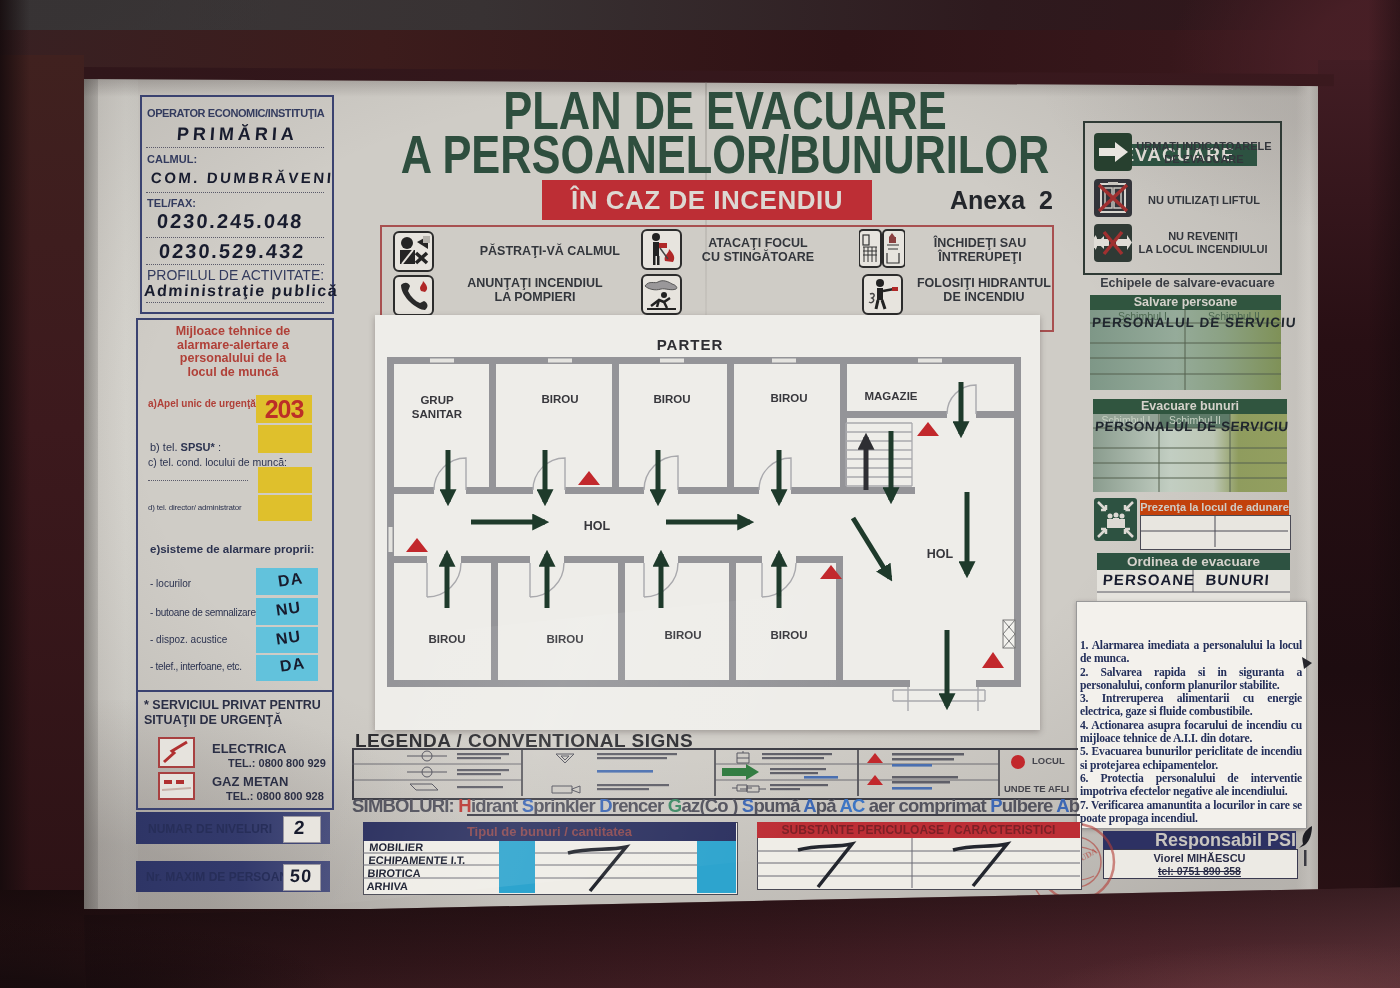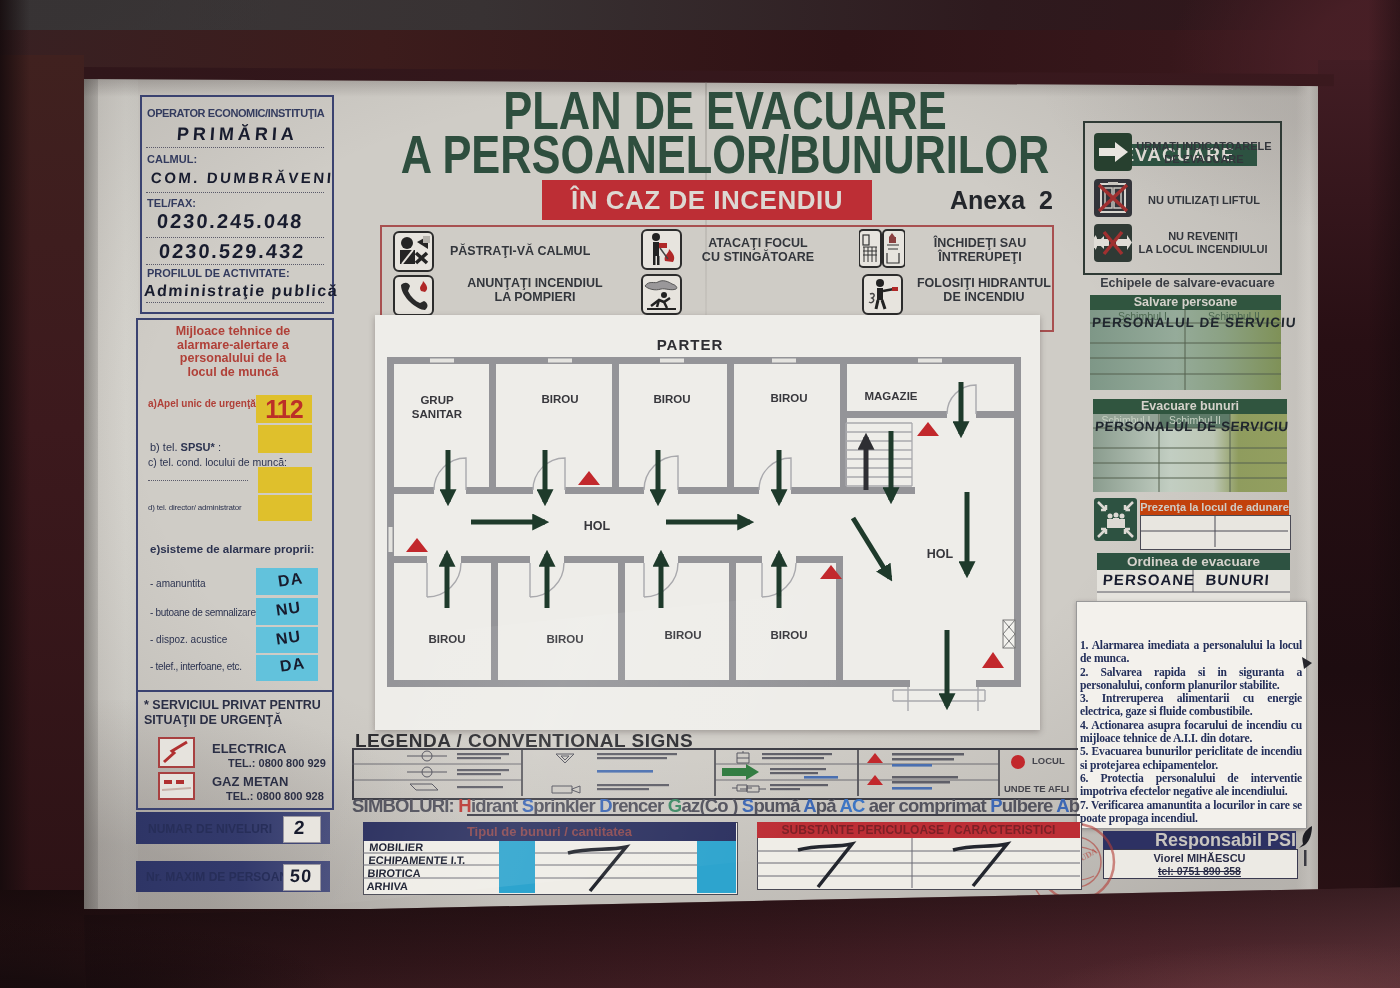--- a/index.html
+++ b/index.html
@@ -76,51 +76,51 @@
 <div class="abs" style="left:147px;top:197px;font-size:11px;font-weight:bold;color:#333b5e;">TEL/FAX:</div>
 
 <div class="abs hw" style="left:157px;top:210px;font-size:20px;letter-spacing:2px;">0230.245.048</div>
 
 <div class="abs" style="left:146px;top:237px;width:178px;border-bottom:1px dotted #5a5a6a;"></div>
 
 <div class="abs hw" style="left:159px;top:240px;font-size:20px;letter-spacing:2px;">0230.529.432</div>
 
 <div class="abs" style="left:146px;top:264px;width:178px;border-bottom:1px dotted #5a5a6a;"></div>
 
-<div class="abs" style="left:147px;top:267px;font-size:11px;font-weight:bold;color:#333b5e;">PROFILUL DE ACTIVITATE:</div>
+<div class="abs" style="left:147px;top:267px;font-size:14px;font-weight:normal;color:#333b5e;">PROFILUL DE ACTIVITATE:</div>
 
 <div class="abs hw" style="left:144px;top:282px;font-size:16px;letter-spacing:1.5px;">Administraţie publică</div>
 
 <div class="abs" style="left:146px;top:302px;width:178px;border-bottom:1px dotted #5a5a6a;"></div>
 
 <div class="abs" style="left:136px;top:318px;width:194px;height:370px;border:2px solid #3a4270;"></div>
 
 <div class="abs" style="left:140px;top:325px;width:186px;text-align:center;font-size:12.5px;font-weight:bold;color:#b04038;line-height:13.5px;">Mijloace tehnice de<br>alarmare-alertare a<br>personalului de la<br>locul de muncă</div>
 
 <div class="abs" style="left:148px;top:398px;font-size:10px;font-weight:bold;color:#b04038;">a)Apel unic de urgenţă:</div>
 
-<div class="abs" style="left:256px;top:395px;width:56px;height:28px;background:#dfc02c;text-align:center;font-size:25px;font-weight:bold;color:#bc2f28;line-height:28px;letter-spacing:-1px;">112</div>
+<div class="abs" style="left:256px;top:395px;width:56px;height:28px;background:#dfc02c;text-align:center;font-size:25px;font-weight:bold;color:#bc2f28;line-height:28px;letter-spacing:-1px;">203</div>
 
 <div class="abs" style="left:150px;top:441px;font-size:11px;color:#2c3350;">b) tel. <b>SPSU*</b> :</div>
 
 <div class="abs" style="left:258px;top:425px;width:54px;height:28px;background:#dfc02c;"></div>
 
 <div class="abs" style="left:148px;top:456px;font-size:10.5px;color:#2c3350;">c) tel. cond. locului de muncă:</div>
 
 <div class="abs" style="left:258px;top:467px;width:54px;height:26px;background:#dfc02c;"></div>
 
 <div class="abs" style="left:148px;top:480px;width:100px;border-bottom:1px dotted #5a5a6a;"></div>
 
 <div class="abs" style="left:148px;top:503px;font-size:8px;letter-spacing:-0.2px;color:#2c3350;">d) tel. director/ administrator</div>
 
 <div class="abs" style="left:258px;top:495px;width:54px;height:26px;background:#dfc02c;"></div>
 
 <div class="abs" style="left:150px;top:543px;font-size:11.5px;font-weight:bold;color:#2c3350;">e)sisteme de alarmare proprii:</div>
 
-<div class="abs" style="left:150px;top:578px;font-size:10px;color:#2c3350;">- amanuntita</div>
+<div class="abs" style="left:150px;top:578px;font-size:10px;color:#2c3350;">- locurilor</div>
 
 <div class="abs" style="left:256px;top:568px;width:62px;height:27px;background:#62c2dc;"></div>
 
 <div class="abs hw" style="left:278px;top:571px;font-size:16px;transform:rotate(-8deg);">DA</div>
 
 <div class="abs" style="left:150px;top:607px;font-size:10px;letter-spacing:-0.3px;color:#2c3350;">- butoane de semnalizare</div>
 
 <div class="abs" style="left:256px;top:598px;width:62px;height:27px;background:#62c2dc;"></div>
 
 <div class="abs hw" style="left:276px;top:600px;font-size:16px;transform:rotate(-8deg);">NU</div>
@@ -186,21 +186,21 @@
 
 <div class="abs" style="left:393px;top:231px;width:37px;height:37px;background:#e7e4de;border:2px solid #2c2c2c;border-radius:6px;"><svg width="37" height="37">
           <circle cx="12" cy="10" r="6" fill="#242424"></circle>
           <rect x="5" y="17" width="15" height="14" fill="#242424"></rect>
           <path d="M7 31 L18 17" stroke="#e7e4de" stroke-width="2"></path>
           <path d="M22 9 L33 3 L33 16 Z" fill="#242424"></path>
           <rect x="28" y="3" width="7" height="7" fill="#b5b2ac"></rect>
           <path d="M21 20 L32 30 M32 20 L21 30" stroke="#242424" stroke-width="3.5"></path>
         </svg></div>
 
-<div class="abs" style="left:450px;top:244px;width:170px;text-align:left;font-size:12.5px;font-weight:bold;color:#33363c;">PĂSTRAŢI-VĂ CALMUL</div>
+<div class="abs" style="left:450px;top:244px;width:170px;text-align:right;font-size:12.5px;font-weight:bold;color:#33363c;">PĂSTRAŢI-VĂ CALMUL</div>
 
 <div class="abs" style="left:641px;top:229px;width:37px;height:37px;background:#e7e4de;border:2px solid #2c2c2c;border-radius:6px;"><svg width="37" height="37">
           <circle cx="13" cy="6" r="4" fill="#222"></circle>
           <rect x="10" y="11" width="6" height="14" fill="#222"></rect>
           <rect x="10" y="25" width="2.5" height="9" fill="#222"></rect>
           <rect x="14" y="25" width="2.5" height="9" fill="#222"></rect>
           <rect x="16" y="12" width="8" height="5" fill="#b02828"></rect>
           <path d="M22 30 C20 24 26 23 26 18 C30 22 33 26 30 31 Z" fill="#b02828"></path>
           <path d="M17 17 L25 28" stroke="#444" stroke-width="1.5"></path>
         </svg></div>

